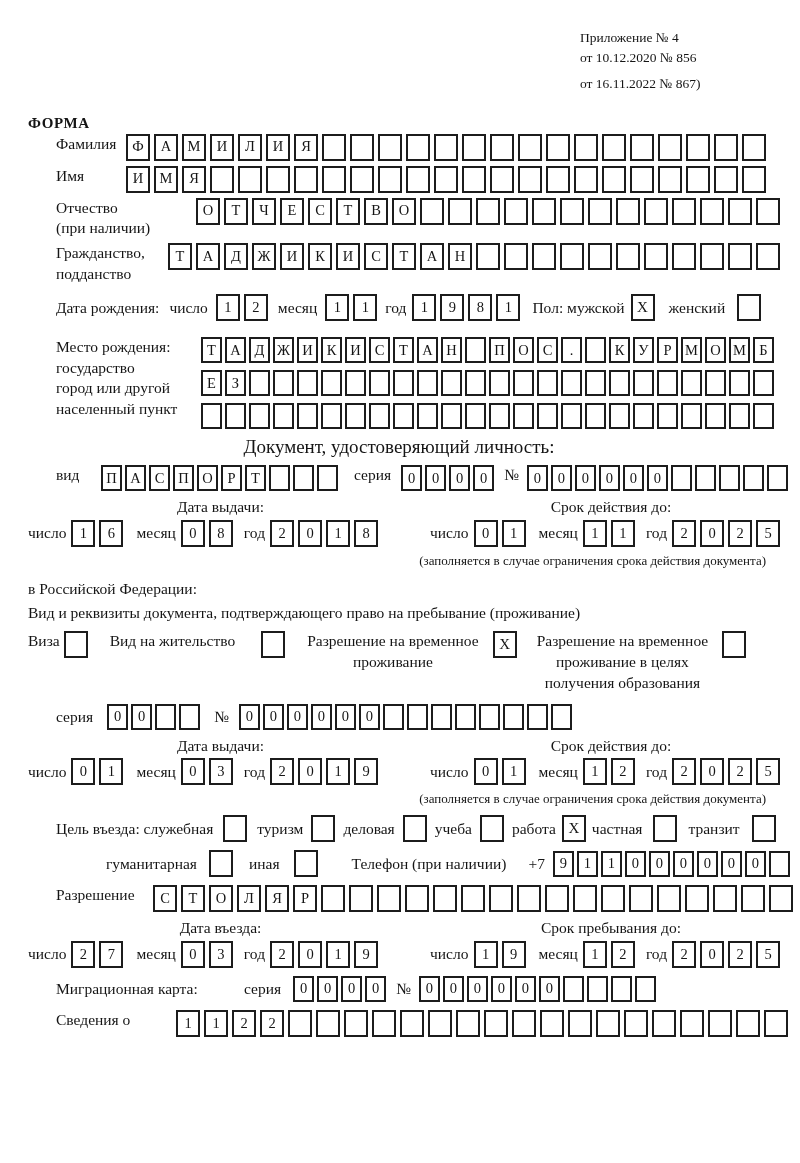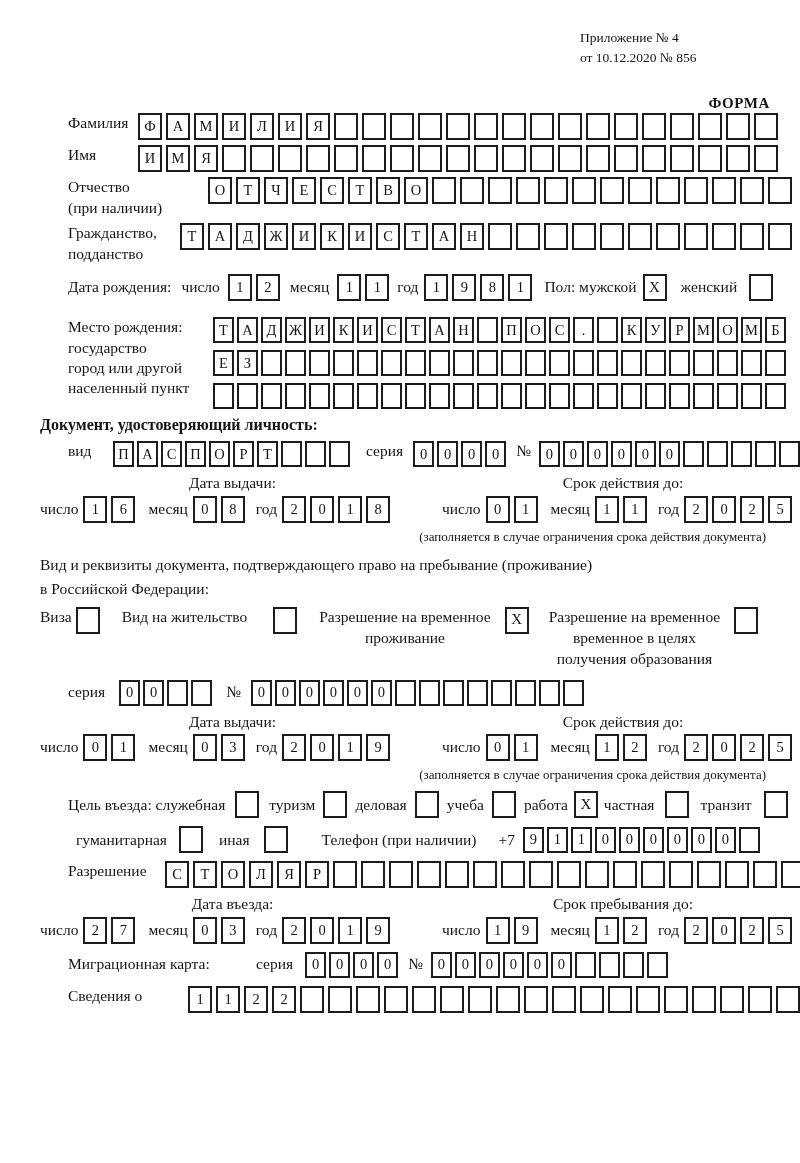--- a/index.html
+++ b/index.html
@@ -1,25 +1,25 @@
 <!DOCTYPE html>
 <html><head>
 <meta charset="utf-8">
 <style>
   html,body { margin:0; padding:0; background:#e8e8e8; }
   .page {
     width:800px; height:1163px; margin:0 auto; background:#ffffff;
-    box-sizing:border-box; padding:28px 30px 0 40px; overflow:hidden;
+    box-sizing:border-box; padding:28px 30px 0 28px; overflow:hidden;
     font-family:"Liberation Serif","DejaVu Serif",serif; color:#151515;
     font-size:15.5px; line-height:1.32; position:relative;
   }
   .hdr { margin-left:auto; width:190px; font-size:13.5px; line-height:1.5; }
   .hdr div { white-space:nowrap; }
   .hdr .gap { height:5px; }
-  .forma { text-align:right; font-weight:bold; margin-top:20px; font-size:15px; letter-spacing:.6px; }
+  .forma { font-weight:bold; margin-top:20px; font-size:15px; letter-spacing:.6px; }
   .title { text-align:center; font-weight:bold; font-size:16.5px; margin-top:12px; line-height:1.45; }
   .title .blank { display:inline-block; width:58px; border-bottom:2.5px solid #333; height:14px; margin-left:8px; }
   .sec { font-weight:bold; font-size:14.5px; margin-top:24px; margin-bottom:16px; white-space:nowrap; letter-spacing:.2px; }
 
   .row { display:flex; align-items:flex-start; margin-bottom:5px; }
   .lbl { flex:none; white-space:nowrap; }
   .lbl2 div { white-space:nowrap; }
   .cells { display:flex; gap:4px; flex:none; }
   .cell {
     flex:none; width:24px; height:27px; box-sizing:border-box;
@@ -33,35 +33,36 @@
     flex:none; width:24px; height:27px; box-sizing:border-box;
     border:2px solid #1c1c1c; background:#fff;
     display:inline-flex; align-items:center; justify-content:center; font-size:15px;
   }
   .dg { display:flex; align-items:center; gap:5px; flex:none; }
   .dl { display:flex; margin-bottom:2px; margin-top:6px; }
   .dl .a { width:385px; text-align:center; flex:none; }
   .dl .b { width:340px; text-align:center; flex:none; margin-left:28px; }
   .fn { font-size:13px; text-align:right; margin:2px 4px 8px 0; }
   .centered2 { text-align:center; line-height:1.35; }
-  .doc-h { text-align:left; font-weight:bold; font-size:16px; margin:4px 0 6px 0; }
+  .doc-h { text-align:center; font-weight:normal; font-size:19px; margin:4px 0 6px 0; }
   .ml28 { margin-left:28px; }
   .vtop { align-items:flex-start; }
   .bp-rows { display:flex; flex-direction:column; gap:7px; }
   .rep-rows { display:flex; flex-direction:column; gap:8px; }
 </style>
 </head>
 <body>
 
 <div class="page">
 
   <div class="hdr">
     <div>Приложение № 4</div>
     <div>от 10.12.2020 № 856</div>
     <div class="gap"></div>
+    <div>от 16.11.2022 № 867)</div>
   </div>
 
   <div class="forma">ФОРМА</div>
 
 
 
   <div class="row ml28">
     <span class="lbl" style="width:70px">Фамилия</span>
     <div class="cells">
         <span class="cell">Ф</span>
@@ -373,37 +374,37 @@
           <span class="cell">2</span>
           <span class="cell">0</span>
           <span class="cell">2</span>
           <span class="cell">5</span>
         </div>
     </div>
   </div>
   <div class="fn">(заполняется в случае ограничения срока действия документа)</div>
 
   <div style="margin-top:2px; line-height:1.55;">
+    <div>в Российской Федерации:</div>
     <div>Вид и реквизиты документа, подтверждающего право на пребывание (проживание)</div>
-    <div>в Российской Федерации:</div>
   </div>
 
   <div class="row vtop" style="margin-top:6px">
     <span class="lbl">Виза</span>
     <span class="cbx" style="margin-left:4px"></span>
     <span class="lbl" style="margin-left:22px">Вид на жительство</span>
     <span class="cbx" style="margin-left:26px"></span>
     <span class="lbl lbl2 centered2" style="margin-left:22px">
       <div>Разрешение на временное</div>
       <div>проживание</div>
     </span>
     <span class="cbx" style="margin-left:14px">X</span>
     <span class="lbl lbl2 centered2" style="margin-left:20px">
       <div>Разрешение на временное</div>
-      <div>временное в целях</div>
+      <div>проживание в целях</div>
       <div>получения образования</div>
     </span>
     <span class="cbx" style="margin-left:14px"></span>
   </div>
 
   <div class="row ml28" style="align-items:center; margin-top:10px">
     <span class="lbl">серия</span>
     <div class="cells sm" style="margin-left:14px">
         <span class="cell">0</span>
         <span class="cell">0</span>
@@ -485,21 +486,21 @@
     <span class="lbl" style="margin-left:8px">учеба</span>
     <span class="cbx" style="margin-left:8px"></span>
     <span class="lbl" style="margin-left:8px">работа</span>
     <span class="cbx" style="margin-left:6px">X</span>
     <span class="lbl" style="margin-left:6px">частная</span>
     <span class="cbx" style="margin-left:10px"></span>
     <span class="lbl" style="margin-left:12px">транзит</span>
     <span class="cbx" style="margin-left:12px"></span>
   </div>
 
-  <div class="row" style="align-items:center; margin-left:36px; margin-top:8px">
+  <div class="row" style="align-items:center; margin-left:78px; margin-top:8px">
     <span class="lbl">гуманитарная</span>
     <span class="cbx" style="margin-left:12px"></span>
     <span class="lbl" style="margin-left:16px">иная</span>
     <span class="cbx" style="margin-left:14px"></span>
     <span class="lbl" style="margin-left:34px">Телефон (при наличии)</span>
     <span class="lbl" style="margin-left:22px">+7</span>
     <div class="cells sm" style="margin-left:8px">
         <span class="cell">9</span>
         <span class="cell">1</span>
         <span class="cell">1</span>

